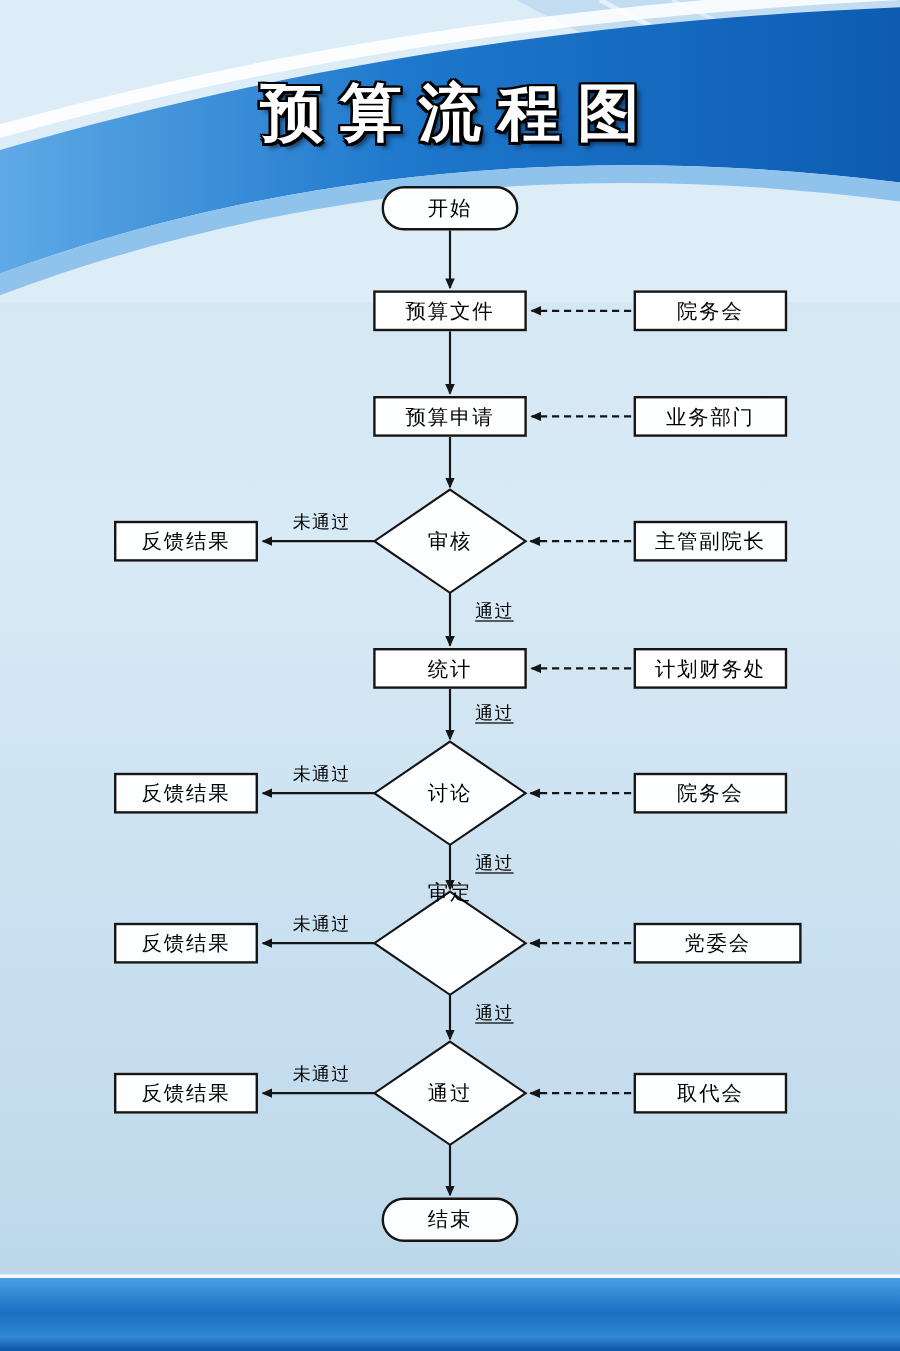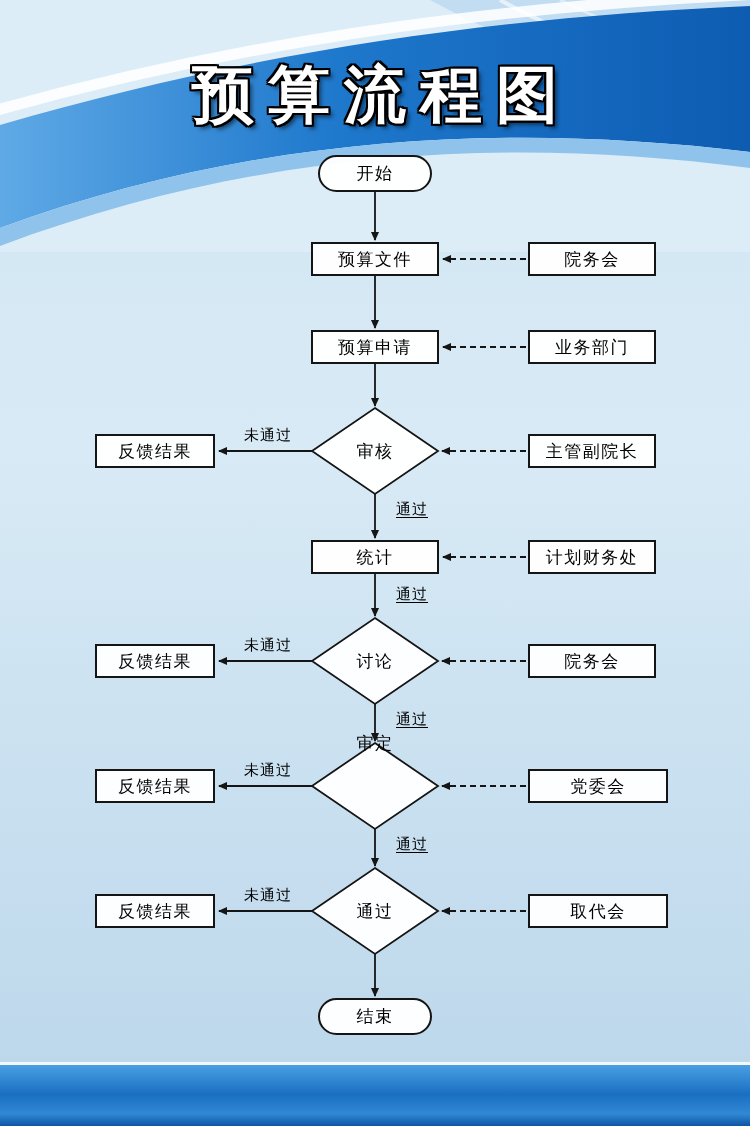--- a/index.html
+++ b/index.html
@@ -8,21 +8,21 @@
 
   .poster{
     position:relative; width:750px; height:1126px; overflow:hidden;
     background:linear-gradient(180deg,#e9f4fb 0%,#d3e7f4 16%,#d8eaf5 40%,#c9e0f0 70%,#bbd6ea 100%);
   }
   .bg-art{ position:absolute; left:0; top:0; width:750px; height:1126px; }
 
   .page-title{
     position:absolute; left:0; top:64px; width:750px; height:62px;
     text-align:center; line-height:62px;
-    font-size:62px; font-weight:bold; letter-spacing:14px; padding-left:14px;
+    font-size:52px; font-weight:bold; letter-spacing:14px; padding-left:14px;
     color:#ffffff;
     text-shadow:
       2px 2px 0 #000, -2px -2px 0 #000, 2px -2px 0 #000, -2px 2px 0 #000,
       0 2px 0 #000, 2px 0 0 #000, 0 -2px 0 #000, -2px 0 0 #000,
       4px 4px 4px rgba(0,0,0,.55);
   }
 
   .connectors{ position:absolute; left:0; top:0; width:750px; height:1126px; pointer-events:none; }
 
   .box{
@@ -123,21 +123,21 @@
   <div class="dlabel" style="left:313px;top:648px;width:124px;height:26px;text-align:center;">讨论</div>
   <div class="dlabel" style="left:313px;top:730px;width:124px;height:26px;">审定</div>
   <div class="dlabel" style="left:313px;top:898px;width:124px;height:26px;">通过</div>
 
   <div class="box" style="left:528px;top:242px;width:128px;height:34px;">院务会</div>
   <div class="box" style="left:528px;top:330px;width:128px;height:34px;">业务部门</div>
   <div class="box" style="left:528px;top:434px;width:128px;height:34px;text-align:center;">主管副院长</div>
   <div class="box" style="left:528px;top:540px;width:128px;height:34px;">计划财务处</div>
   <div class="box" style="left:528px;top:644px;width:128px;height:34px;">院务会</div>
   <div class="box" style="left:528px;top:769px;width:140px;height:34px;">党委会</div>
-  <div class="box" style="left:528px;top:894px;width:140px;height:34px;">取代会</div>
+  <div class="box" style="left:528px;top:894px;width:128px;height:34px;">取代会</div>
 
   <div class="box" style="left:95px;top:434px;width:120px;height:34px;">反馈结果</div>
   <div class="box" style="left:95px;top:644px;width:120px;height:34px;">反馈结果</div>
   <div class="box" style="left:95px;top:769px;width:120px;height:34px;">反馈结果</div>
   <div class="box" style="left:95px;top:894px;width:120px;height:34px;">反馈结果</div>
 
   <div class="edge-label" style="left:228px;top:426px;width:80px;">未通过</div>
   <div class="edge-label" style="left:228px;top:636px;width:80px;">未通过</div>
   <div class="edge-label" style="left:228px;top:761px;width:80px;">未通过</div>
   <div class="edge-label" style="left:228px;top:886px;width:80px;">未通过</div>

